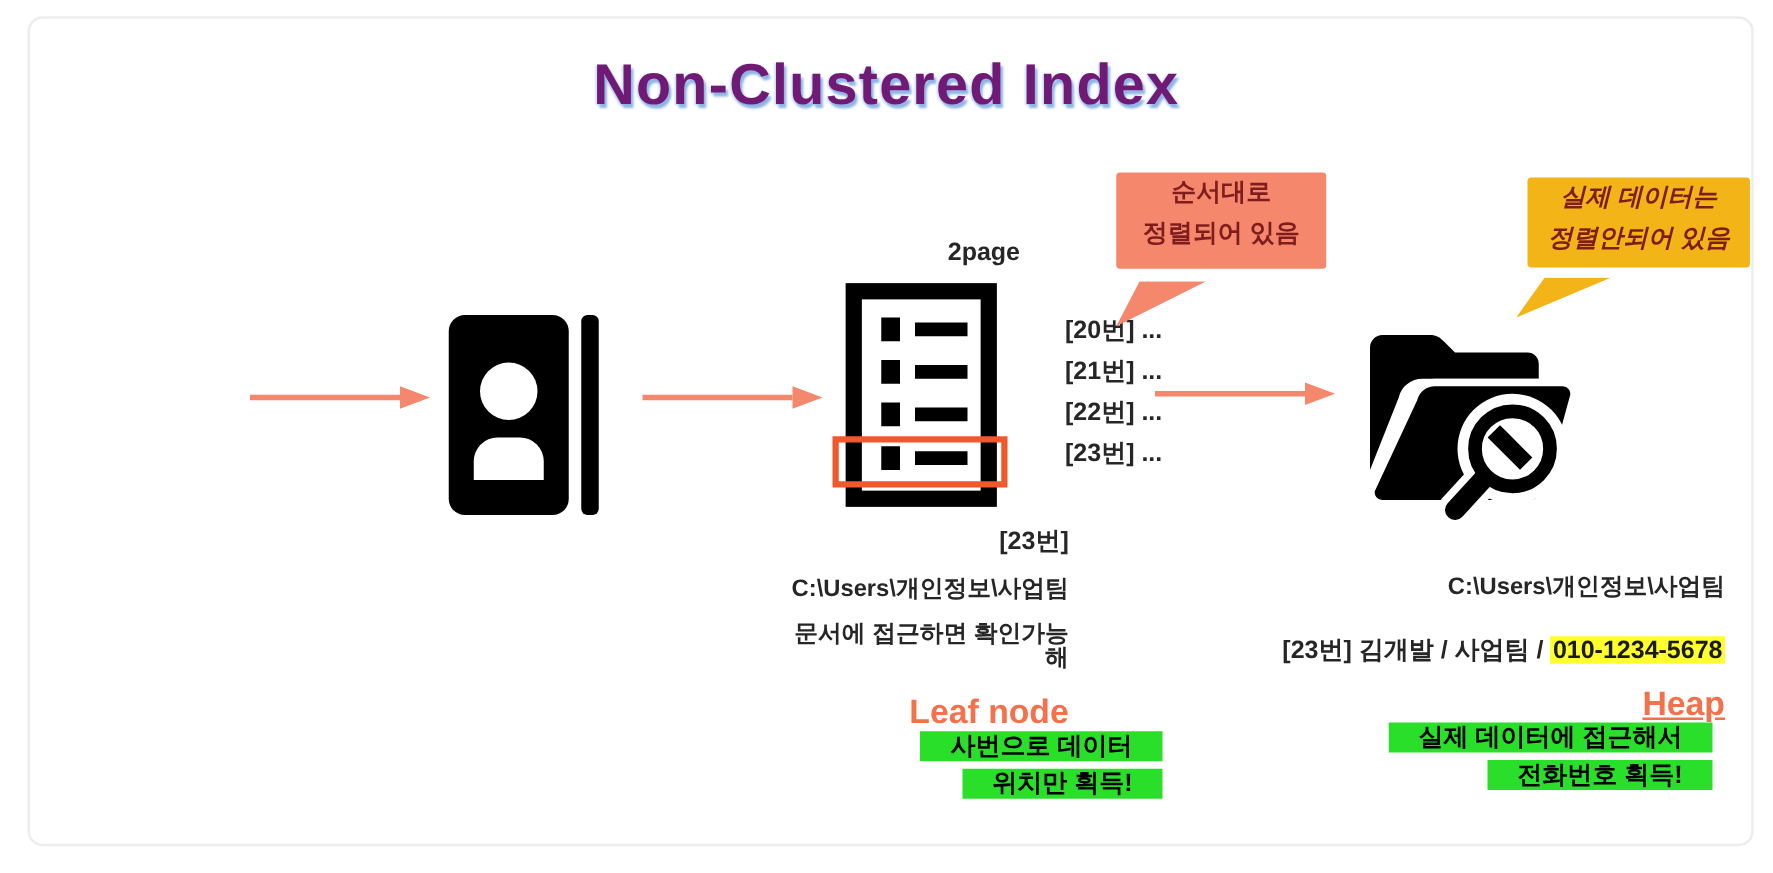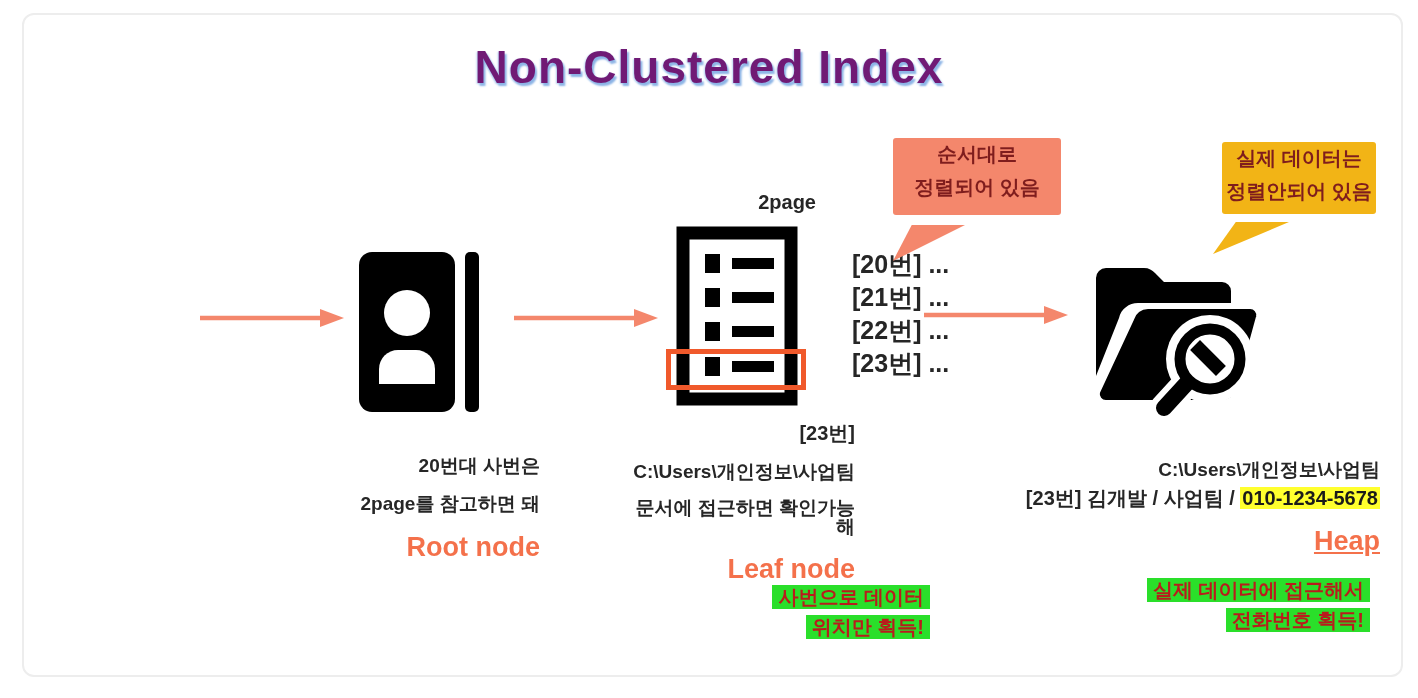--- a/index.html
+++ b/index.html
@@ -9,29 +9,29 @@
          border:2px solid #ededed;border-radius:12px;background:#fff;}
   .title{position:absolute;left:0;right:0;top:40px;text-align:center;
          font-size:46px;letter-spacing:1px;color:#701a75;
          text-shadow:2px 3px 2px #8cb4e6,-1px 1px 2px #b9d3f2;}
   .abs{position:absolute;}
   .ctr{text-align:right;}
   .t19{font-size:19px;line-height:1;}
   .t20{font-size:20px;line-height:1;}
   .t21{font-size:21px;line-height:1;}
   .node-label{font-size:27px;color:#f4714b;line-height:1;}
-  .entry{font-size:25px;line-height:33px;white-space:nowrap;}
+  .entry{font-size:20px;line-height:33px;white-space:nowrap;}
   .bubble{background:#f4876c;color:#7f1d1d;font-size:20px;line-height:33px;
           text-align:center;border-radius:3px;}
   .bubble.yellow{background:#f2b416;}
   .tail{position:absolute;background:#f4876c;clip-path:polygon(0 100%,26% 0,100% 0);}
   .tail.yellow{background:#f2b416;clip-path:polygon(0 100%,30% 0,100% 0);}
   .hl-box{position:absolute;border:5px solid #f0592b;background:transparent;}
   .green-line{display:block;line-height:28px;}
-  .green-line span{background:#2adf2a;color:#b91c1c;font-size:20px;padding:1px 6px;}
+  .green-line span{background:#2adf2a;color:#000000;font-size:20px;padding:1px 24px;}
   .yellow-mark{background:#ffff2e;color:#1a1a1a;padding:0 2px;}
   .arrow-svg{position:absolute;}
 </style>
 </head>
 <body>
 
 <div class="stage">
   <div class="frame"></div>
 
   <div class="title">Non-Clustered Index</div>
@@ -42,25 +42,20 @@
     <polygon points="124,3 148,12 124,21" fill="#f4876c"></polygon>
   </svg>
 
   <svg class="abs" style="left:358px;top:250px;" width="124" height="164" viewBox="0 0 124 164">
     <rect x="1" y="2" width="96" height="160" rx="13" fill="#000"></rect>
     <circle cx="49" cy="63" r="23" fill="#fff"></circle>
     <path d="M21,134 v-15 a19,19 0 0 1 19,-19 h18 a19,19 0 0 1 19,19 v15 z" fill="#fff"></path>
     <rect x="107" y="2" width="14" height="160" rx="5" fill="#000"></rect>
   </svg>
 
-  <div class="abs ctr" style="left:300px;top:456px;width:240px;">
-    <div class="t19">20번대 사번은</div>
-    <div class="t19" style="margin-top:19px;">2page를 참고하면 돼</div>
-    <div class="node-label" style="margin-top:21px;">Root node</div>
-  </div>
 
   <svg class="arrow-svg" style="left:510px;top:306px;" width="150" height="24">
     <line x1="4" y1="12" x2="124" y2="12" stroke="#f4876c" stroke-width="4.5"></line>
     <polygon points="124,3 148,12 124,21" fill="#f4876c"></polygon>
   </svg>
 
   <div class="abs ctr t20" style="left:660px;top:192px;width:156px;">2page</div>
 
   <svg class="abs" style="left:676px;top:226px;" width="122" height="180" viewBox="0 0 122 180">
     <rect x="7" y="7" width="108" height="166" fill="#fff" stroke="#000" stroke-width="13"></rect>
@@ -110,29 +105,29 @@
   <svg class="abs" style="left:1090px;top:256px;" width="178" height="162" viewBox="0 0 178 162">
     <path d="M6,120 L6,22 a10,10 0 0 1 10,-10 h38 c5,0 8,2 11,5 l9,9 h58 a9,9 0 0 1 9,9 v12 H48 c-9,0 -17,6 -19,15 L6,120 Z" fill="#000"></path>
     <path d="M41,63 c2,-8 9,-13 17,-13 h102 a9,9 0 0 1 9,11 l-20,73 c-2,8 -9,13 -17,13 H16 a9,9 0 0 1 -9,-11 Z" fill="#000" stroke="#fff" stroke-width="6"></path>
     <circle cx="120" cy="103" r="44" fill="#fff"></circle>
     <line x1="96" y1="128" x2="74" y2="152" stroke="#fff" stroke-width="28" stroke-linecap="round"></line>
     <line x1="96" y1="128" x2="74" y2="152" stroke="#000" stroke-width="16" stroke-linecap="round"></line>
     <circle cx="120" cy="103" r="30" fill="#fff" stroke="#000" stroke-width="11"></circle>
     <line x1="110" y1="94" x2="126" y2="110" stroke="#000" stroke-width="14" stroke-linecap="square"></line>
   </svg>
 
-  <div class="bubble yellow abs" style="left:1222px;top:142px;width:154px;height:72px;">
+  <div class="bubble yellow abs" style="left:1222px;top:142px;width:178px;height:72px;font-style:italic;">
     <div>실제 데이터는</div>
     <div>정렬안되어 있음</div>
   </div>
   <div class="tail yellow" style="left:1213px;top:222px;width:76px;height:32px;"></div>
 
   <div class="abs ctr" style="left:1010px;top:460px;width:370px;">
     <div class="t19">C:\Users\개인정보\사업팀</div>
-    <div class="t20" style="margin-top:9px;white-space:nowrap;">
+    <div class="t20" style="margin-top:31px;white-space:nowrap;">
       <span>[23번] 김개발 / 사업팀 / </span><span class="yellow-mark">010-1234-5678</span>
     </div>
     <div class="node-label" style="margin-top:20px;text-decoration:underline;">Heap</div>
   </div>
 
   <div class="abs ctr" style="left:1020px;top:576px;width:350px;">
     <span class="green-line"><span>실제 데이터에 접근해서</span></span>
     <span class="green-line"><span>전화번호 획득!</span></span>
   </div>
 </div>

